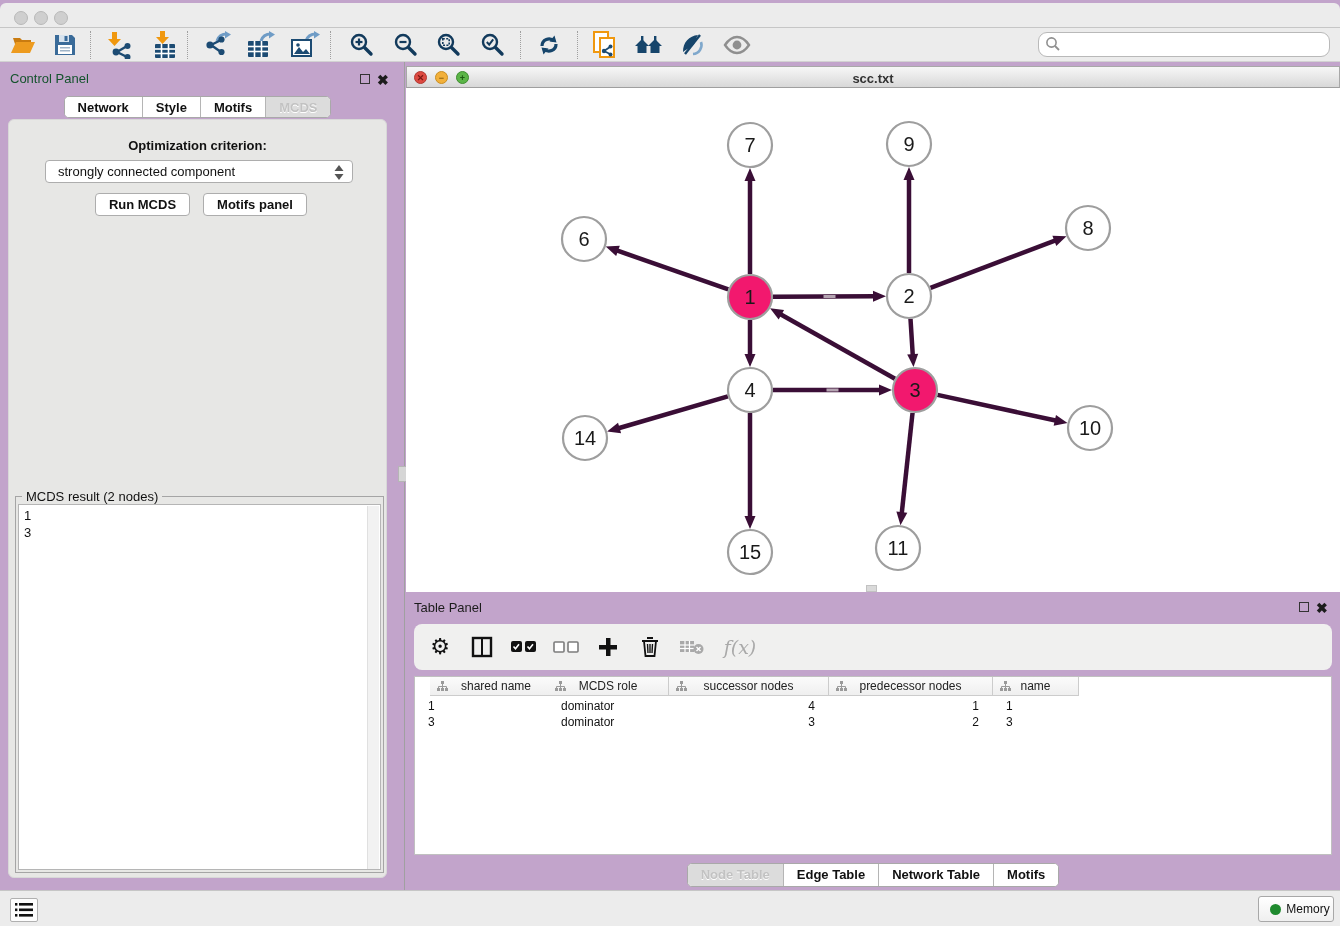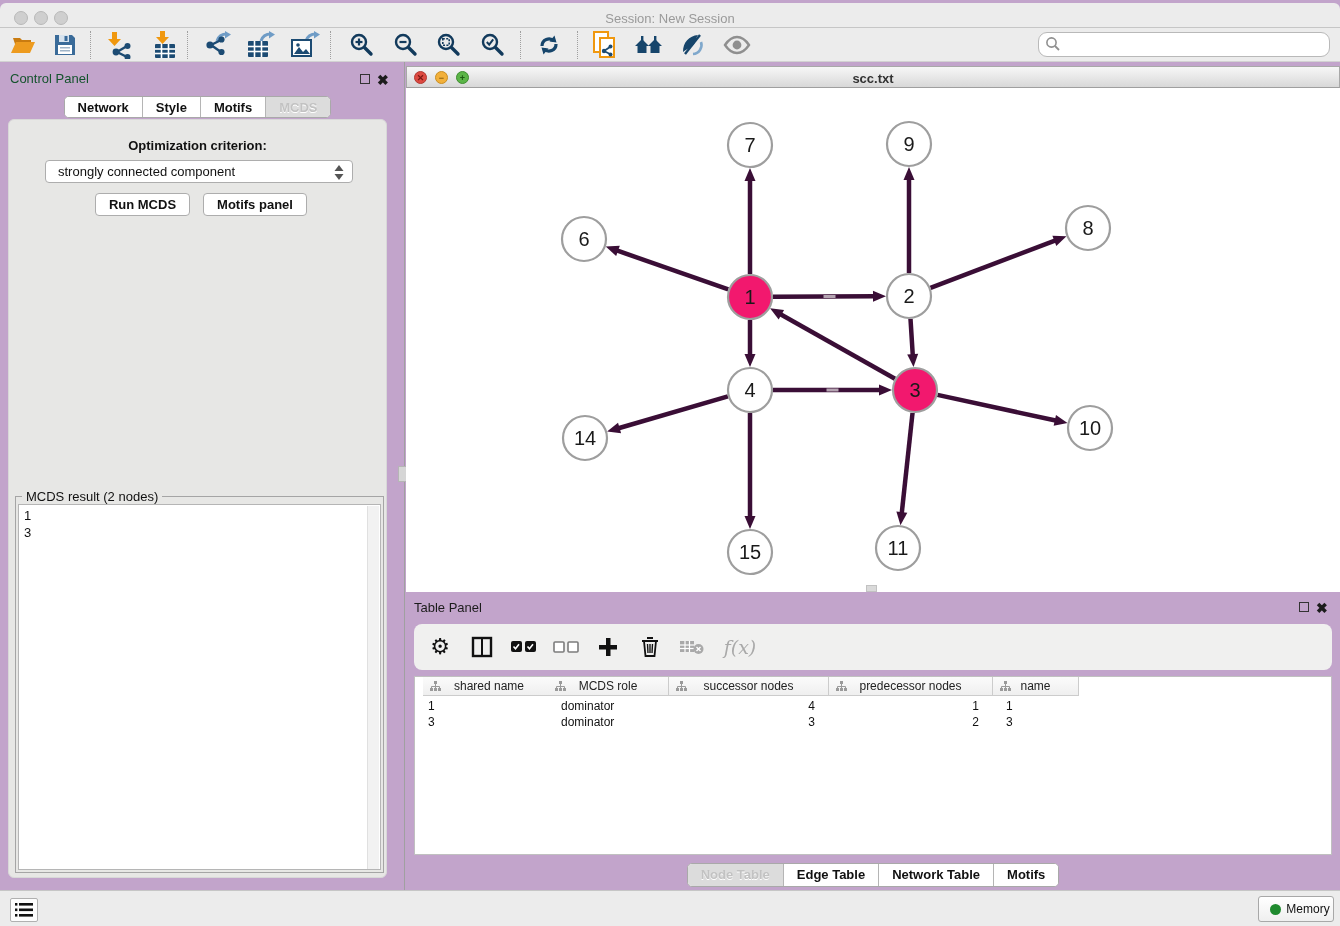--- a/index.html
+++ b/index.html
@@ -108,21 +108,20 @@
     display:flex; align-items:center; justify-content:center; gap:5px; font-size:12px;padding-left:8px; }
   #memory-dot { width:11px; height:11px; border-radius:50%; background:#1f8a2e; }
 </style>
 </head>
 <body>
 
 <div id="titlebar" class="abs">
   <div class="tl-dot abs" style="left:14px"></div>
   <div class="tl-dot abs" style="left:34px"></div>
   <div class="tl-dot abs" style="left:54px"></div>
-  <div id="win-title" class="abs">Session: New Session</div>
 </div>
 
 <div id="toolbar" class="abs">
   <div class="tb-btn abs" style="left:6px">
     <svg width="26" height="26" viewBox="0 0 26 26">
       <path d="M3 6h7l2 2h9v4H5z" fill="#c97b10"></path>
       <path d="M1 21l5-11h19l-5 11z" fill="#ed9b1f"></path>
     </svg>
   </div>
   <div class="tb-btn abs" style="left:48px">
@@ -435,21 +434,21 @@
       <path d="M17.5 9l4 4M21.5 9l-4 4" stroke="#fff" stroke-width="1.4"></path>
     </svg>
   </div>
   <div class="tp-btn" style="width:40px">
     <span id="fx-label">f(x)</span>
   </div>
 </div>
 
 <div id="tbl" class="abs">
   <div id="tbl-head">
-      <div class="th abs" style="left: 8px; width: 133px;"><svg class="hicon" width="11" height="11" viewBox="0 0 11 11">
+      <div class="th abs" style="left: 15px; width: 133px;"><svg class="hicon" width="11" height="11" viewBox="0 0 11 11">
           <g fill="#9a9a9a">
             <rect x="4" y="0" width="3" height="3"></rect>
             <rect x="0" y="7" width="3" height="3"></rect>
             <rect x="4" y="7" width="3" height="3"></rect>
             <rect x="8" y="7" width="3" height="3"></rect>
           </g>
           <g stroke="#9a9a9a" stroke-width="1">
             <line x1="5.5" y1="3" x2="5.5" y2="7"></line>
             <line x1="1.5" y1="5.5" x2="9.5" y2="5.5"></line>
             <line x1="1.5" y1="5.5" x2="1.5" y2="7"></line>

